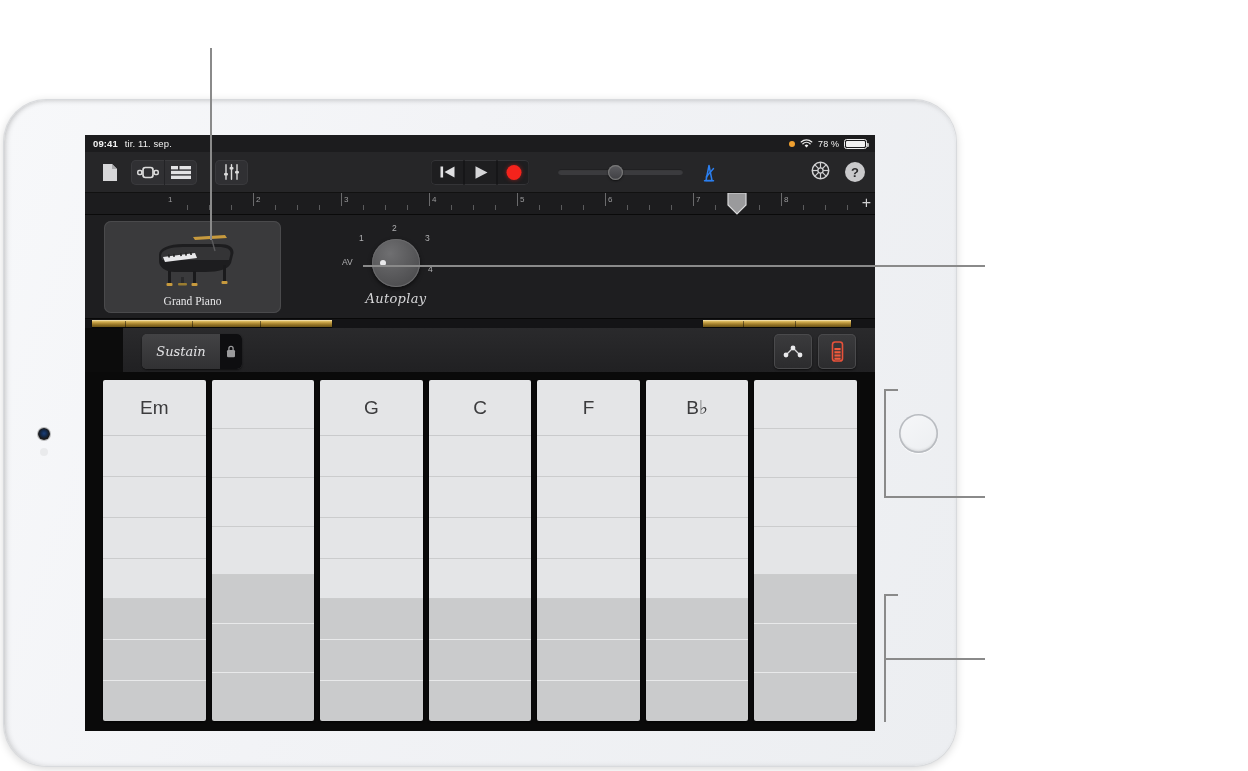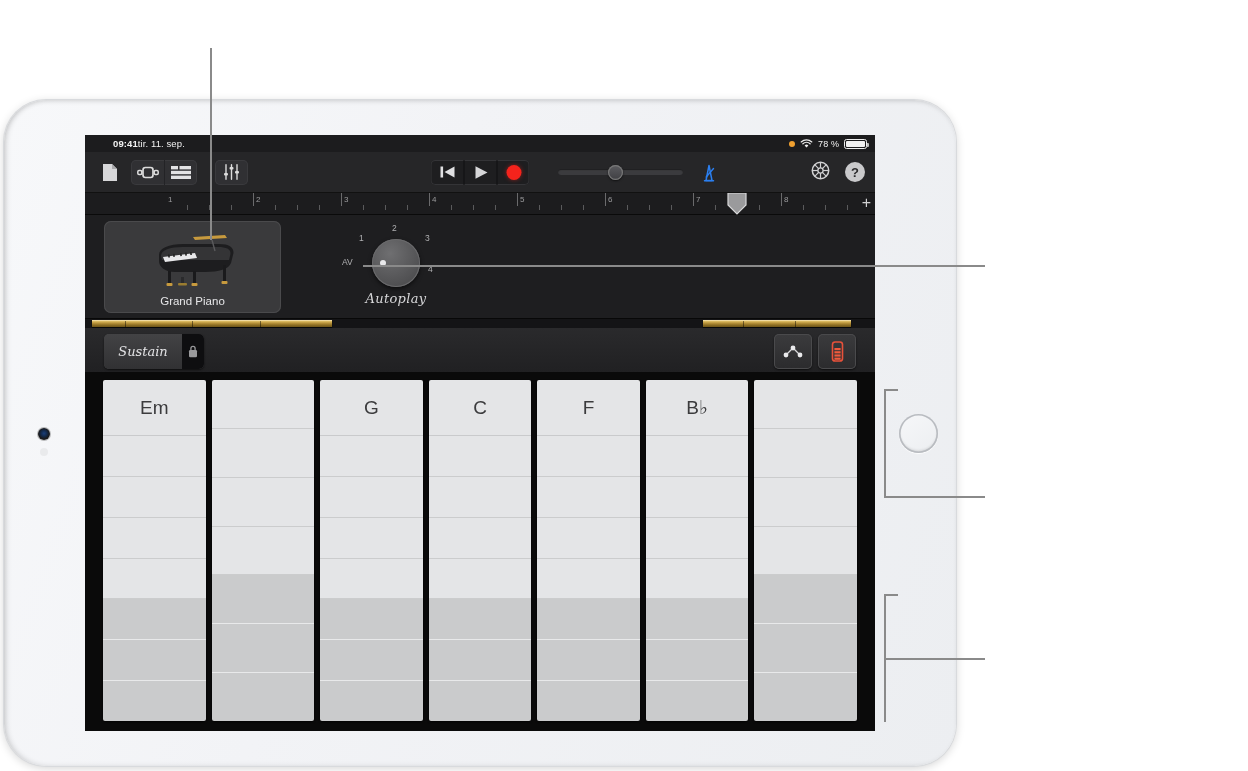--- a/index.html
+++ b/index.html
@@ -52,21 +52,21 @@
   }
 
   
   .statusbar {
     height: 17px; width: 100%;
     background: #1c1c1e;
     display: flex; align-items: center;
     padding: 0 8px;
     color: #f2f2f2; font-size: 9.5px; letter-spacing: .1px;
   }
-  .sb-left { display:flex; align-items:center; font-weight:700;margin-left:20px; }
+  .sb-left { display:flex; gap:7px; align-items:center; font-weight:700; }
   .sb-date { font-weight:400; }
   .sb-spacer { flex: 1; }
   .sb-right { display:flex; gap:5px; align-items:center; font-size:9px; }
   .orange-dot { width:6px;height:6px;border-radius:50%;background:#f0a030; display:inline-block;}
   .wifi svg { display:block; }
   .battery {
     width: 23px; height: 10px; border:1.2px solid #eee; border-radius:2.5px;
     position:relative; display:inline-block;
   }
   .battery::after{content:"";position:absolute;right:-3px;top:3px;width:2px;height:4px;background:#bbb;border-radius:0 1px 1px 0;}
@@ -119,21 +119,21 @@
   .bar-line{position:absolute;top:0;width:1px;height:13px;background:#6a6a6c;}
   .tick{position:absolute;top:12px;width:1px;height:5px;background:#5a5a5c;}
   .playhead{position:absolute;top:0;width:22px;height:22px;}
   .plus{position:absolute;right:4px;top:2px;color:#d0d0d2;font-size:16px;line-height:16px;font-weight:300;}
 
   
   .inst-area{height:104px;background:#1e1e20;position:relative;border-bottom:1px solid #080808;}
   .inst-card{
     position:absolute; left:19px; top:6px; width:177px; height:92px;
     background:#3a3a3c; border-radius:7px; box-shadow: inset 0 0 0 1px #4a4a4c;
-    display:flex;flex-direction:column;align-items:center;justify-content:flex-end;padding-bottom:6px;
+    display:flex;flex-direction:column;align-items:center;justify-content:flex-end;padding-bottom:6px;font-family:Liberation Serif, serif;
   }
   .piano-img{ width:108px;height:62px; position:relative; margin-bottom:2px;}
   .inst-name{font-size:11.5px;color:#e6e6e8;}
 
   .knob-wrap{position:absolute;left:255px;top:8px;width:110px;height:92px;}
   .knob{
     position:absolute; left:32px; top:16px; width:48px;height:48px;border-radius:50%;
     background: radial-gradient(circle at 38% 30%, #6f6f71 0%, #5a5a5c 48%, #444446 100%);
     box-shadow: 0 2px 4px rgba(0,0,0,.6), inset 0 0 0 1px #6a6a6c;
   }
@@ -149,21 +149,21 @@
   .brass-row{height:9px;background:#141416;position:relative;}
   .brass{
     position:absolute;top:1px;height:7px;
     background: linear-gradient(#e3c469 0%, #b8923a 35%, #8a6c21 70%, #6d551a 100%);
     border-top:1px solid #f0dba0;
     box-shadow: 0 1px 1px rgba(0,0,0,.6);
   }
   .brass .seam{position:absolute;top:0;bottom:0;width:1px;background:rgba(0,0,0,.45);}
 
   
-  .ctrl-bar{height:47px;background:linear-gradient(#2a2a2c,#202022);position:relative;border-bottom:1px solid #000;}
+  .ctrl-bar{height:47px;background:linear-gradient(#2a2a2c,#202022);position:relative;border-bottom:1px solid #000;margin-left:38px;}
   .sustain-wrap{position:absolute;left:19px;top:6px;height:35px;display:flex;border-radius:5px;overflow:hidden;
     box-shadow:0 1px 2px rgba(0,0,0,.6), inset 0 0 0 1px #434345;}
   .sustain-btn{width:78px;background:linear-gradient(#434345,#313133);display:flex;align-items:center;justify-content:center;}
   .sustain-txt{font-family:"DejaVu Serif",serif;font-style:italic;font-size:13px;color:#e2e2e4;}
   .lock-btn{width:22px;background:#0e0e10;display:flex;align-items:center;justify-content:center;}
   .right-ctrls{position:absolute;right:19px;top:6px;display:flex;gap:6px;}
   .rc-btn{width:38px;height:35px;border-radius:5px;background:linear-gradient(#3b3b3d,#2b2b2d);
     box-shadow: inset 0 0 0 1px #4a4a4c, 0 1px 2px rgba(0,0,0,.6);
     display:flex;align-items:center;justify-content:center;}
 

